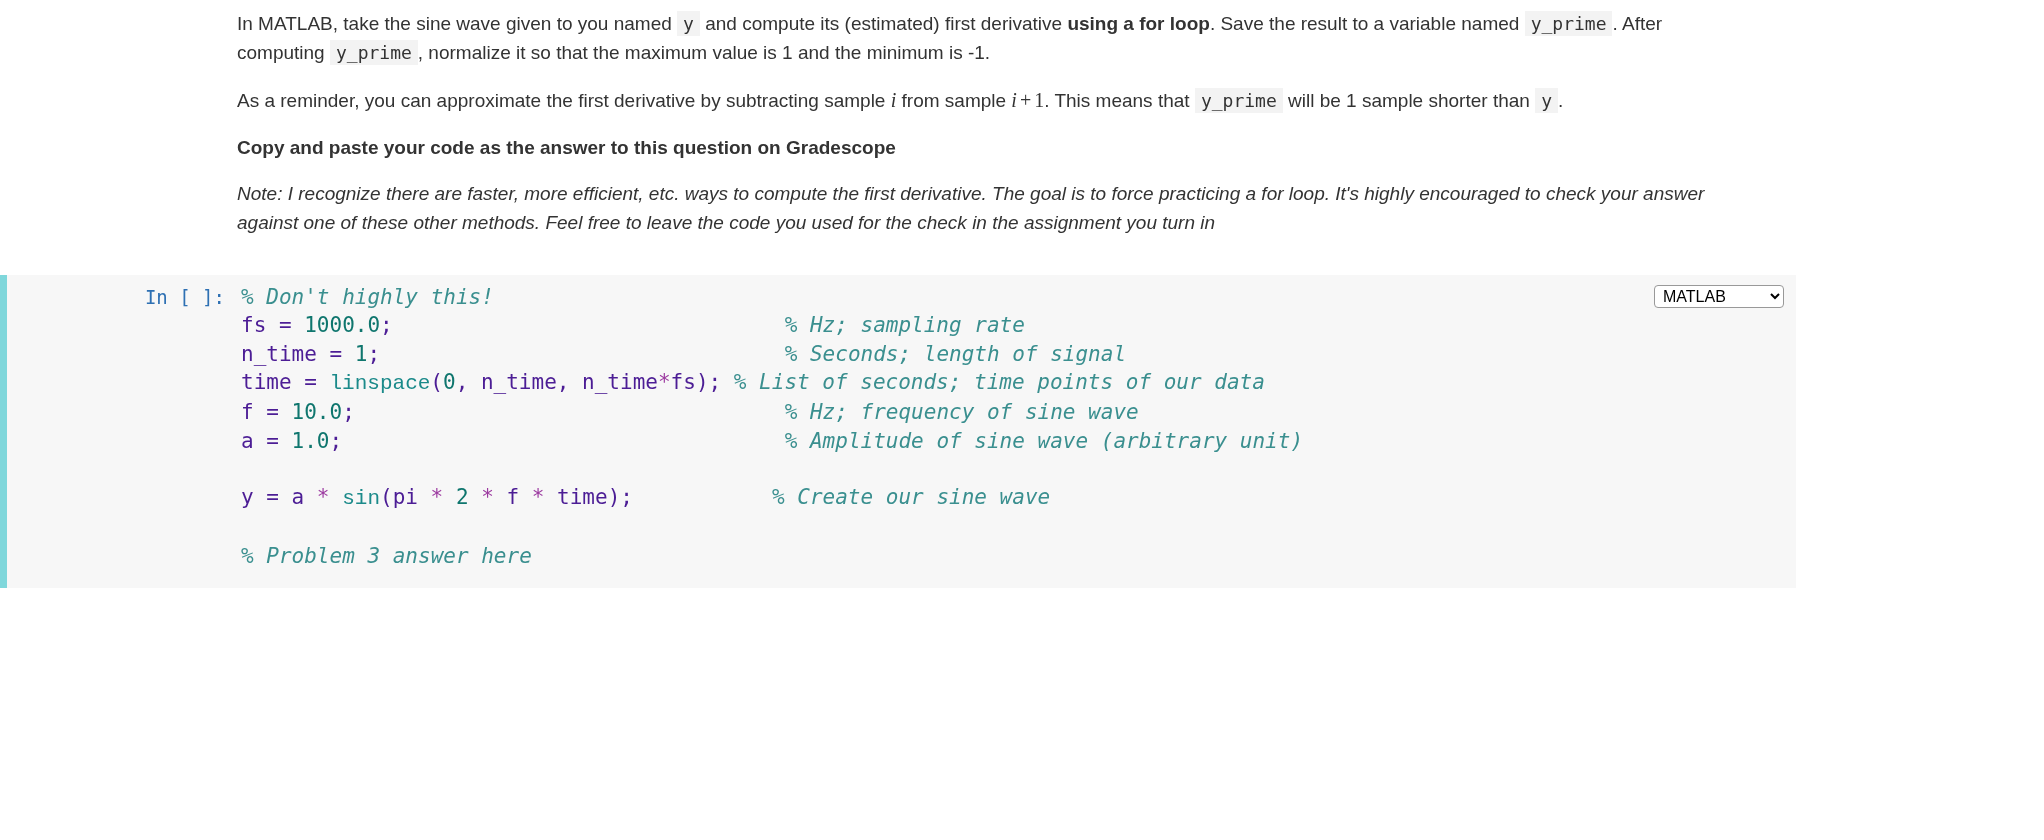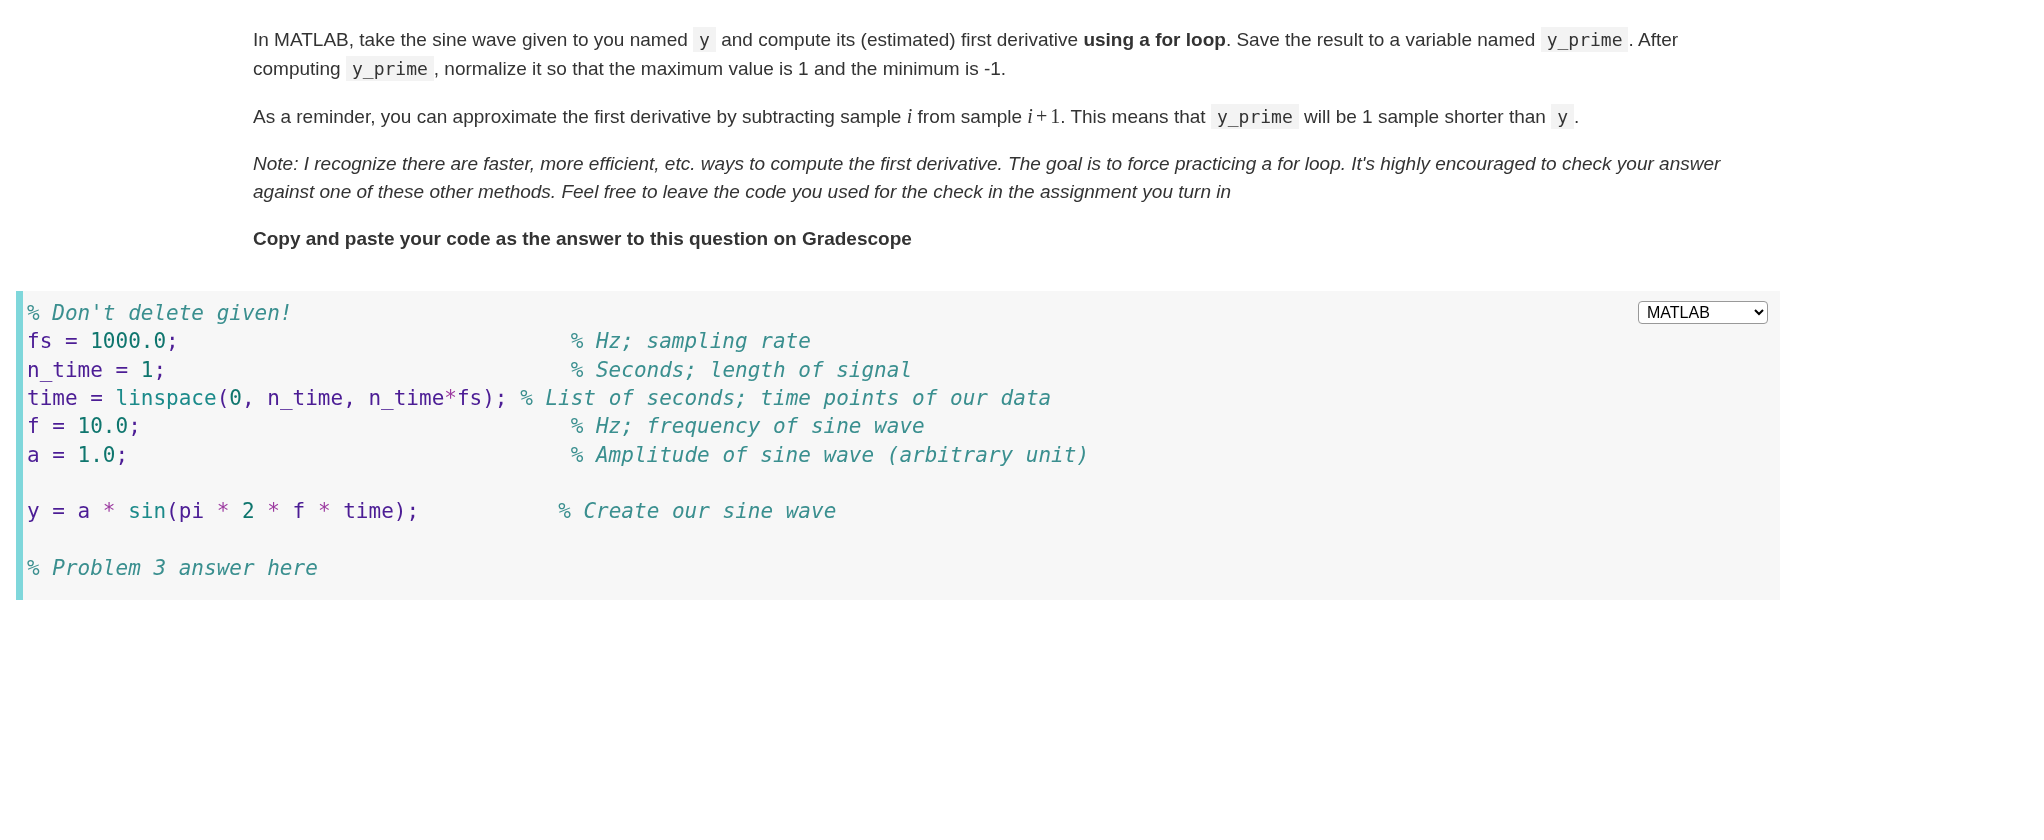--- a/index.html
+++ b/index.html
@@ -9,21 +9,21 @@
     }
     body {
       font-family: -apple-system, BlinkMacSystemFont, "Segoe UI", Helvetica, Arial, sans-serif;
       font-size: 19px;
       color: #333;
       line-height: 1.5;
       background: #fff;
     }
     .container {
       width: 1796px;
-      padding: 16px;
+      padding: 0;
     }
     .prose {
       padding: 10px 0 20px 237px;
       max-width: 1750px;
     }
     .prose p {
       margin-bottom: 18px;
     }
     .prose code.inline {
       background: #f3f3f3;
@@ -92,49 +92,52 @@
       padding: 1px 4px;
       border: 1px solid #999;
       border-radius: 4px;
       background: #fff;
       width: 130px;
       margin-left: 13px;
     }
     
     .c-comment { color: #3a8f8f; font-style: italic; }
     .c-num     { color: #0f766e; }
-    .c-func    { color: #1b8a8a; }
+    .c-func    { color: #1b8a8a; font-family: Liberation Mono, monospace; }
     .c-op      { color: #9c3aa0; }
     .c-text    { color: #4c1d95; }
   </style>
 </head>
 <body>
 
 <div class="container">
 
   <div class="prose">
     <p>
       <span>In MATLAB, take the sine wave given to you named </span><code class="inline">y</code><span> and compute its (estimated) first derivative </span><strong>using a for loop</strong><span>. Save the result to a variable named </span><code class="inline">y_prime</code><span>. After computing </span><code class="inline">y_prime</code><span>, normalize it so that the maximum value is 1 and the minimum is -1.</span>
     </p>
 
     <p>
       <span>As a reminder, you can approximate the first derivative by subtracting sample </span><span class="math-i">i</span><span> from sample </span><span class="math-i">i</span><span class="math-plus">+</span><span class="math-num">1</span><span>. This means that </span><code class="inline">y_prime</code><span> will be 1 sample shorter than </span><code class="inline">y</code><span>.</span>
     </p>
 
     <p>
-      <em>Note: I recognize there are faster, more efficient, etc. ways to compute the first derivative. The goal is to force practicing a for loop. It's highly encouraged to check your answer against one of these other methods. Feel free to leave the code you used for the check in the assignment you turn in</em>
+      <strong>Copy and paste your code as the answer to this question on Gradescope</strong>
     </p>
 
     <p>
-      <strong>Copy and paste your code as the answer to this question on Gradescope</strong>
+      <em>Note: I recognize there are faster, more efficient, etc. ways to compute the first derivative. The goal is to force practicing a for loop. It's highly encouraged to check your answer against one of these other methods. Feel free to leave the code you used for the check in the assignment you turn in</em>
     </p>
   </div>
 
   <div class="cell">
-    <div class="code-area"><div class="kernel-select"><select><option>MATLAB</option></select></div><span class="c-comment">% Don't delete given!</span>
+    <div class="prompt-area">
+      <span class="prompt-text">In [ ]:</span>
+    </div>
+    <div class="code-area"><div class="kernel-select"><select><option>MATLAB</option></select></div><span class="c-comment">% Don't highly this!</span>
 <span class="c-text">fs = </span><span class="c-num">1000.0</span><span class="c-text">;                               </span><span class="c-comment">% Hz; sampling rate</span>
 <span class="c-text">n_time = </span><span class="c-num">1</span><span class="c-text">;                                </span><span class="c-comment">% Seconds; length of signal</span>
 <span class="c-text">time = </span><span class="c-func">linspace</span><span class="c-text">(</span><span class="c-num">0</span><span class="c-text">, n_time, n_time</span><span class="c-op">*</span><span class="c-text">fs); </span><span class="c-comment">% List of seconds; time points of our data</span>
 <span class="c-text">f = </span><span class="c-num">10.0</span><span class="c-text">;                                  </span><span class="c-comment">% Hz; frequency of sine wave</span>
 <span class="c-text">a = </span><span class="c-num">1.0</span><span class="c-text">;                                   </span><span class="c-comment">% Amplitude of sine wave (arbitrary unit)</span>
 <span></span>
 <span class="c-text">y = a </span><span class="c-op">*</span><span class="c-text"> </span><span class="c-func">sin</span><span class="c-text">(pi </span><span class="c-op">*</span><span class="c-text"> </span><span class="c-num">2</span><span class="c-text"> </span><span class="c-op">*</span><span class="c-text"> f </span><span class="c-op">*</span><span class="c-text"> time);           </span><span class="c-comment">% Create our sine wave</span>
 <span></span>
 <span class="c-comment">% Problem 3 answer here</span></div>
   </div>

